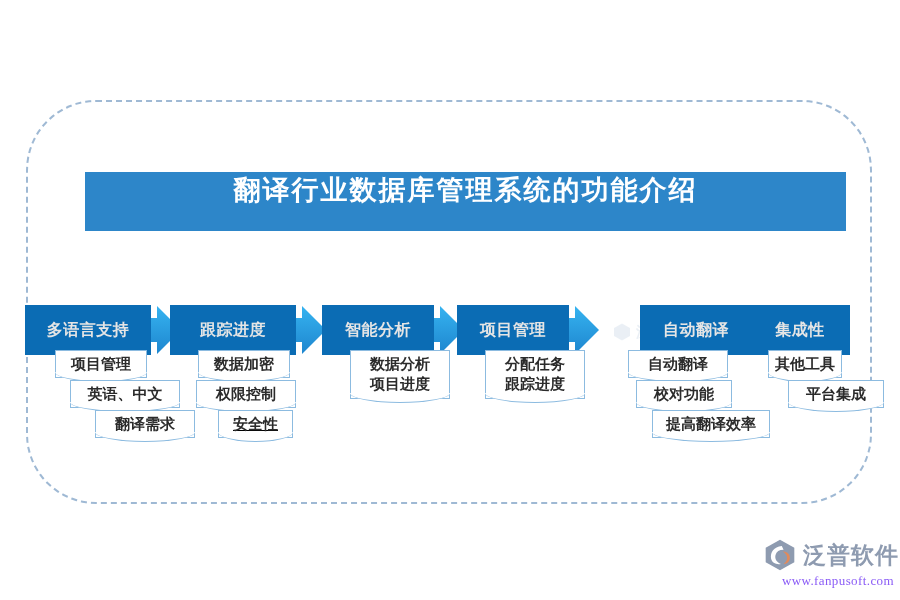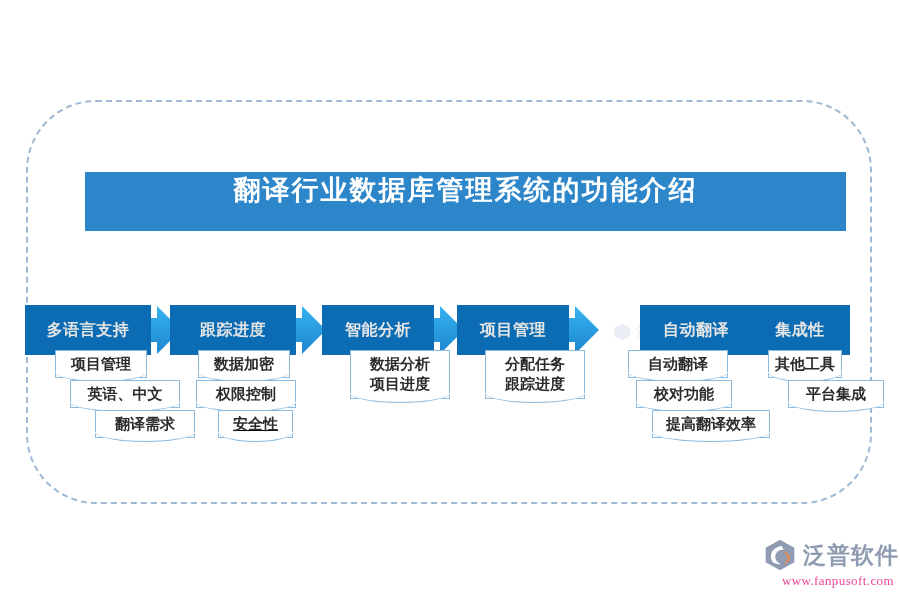--- a/index.html
+++ b/index.html
@@ -166,21 +166,21 @@
   .logo-name {
     font-size: 23px;
     font-weight: bold;
     color: #8e9bb0;
     letter-spacing: 1px;
     white-space: nowrap;
   }
   .logo-url {
     margin-top: 1px;
     font-size: 13px;
-    color: #ec4899;
+    color: #8b5cf6;
     font-family: "Liberation Serif", "DejaVu Serif", serif;
     letter-spacing: 0.4px;
     white-space: nowrap;
     text-align: right;
   }
 </style>
 </head>
 <body>
 
 <div id="canvas">

